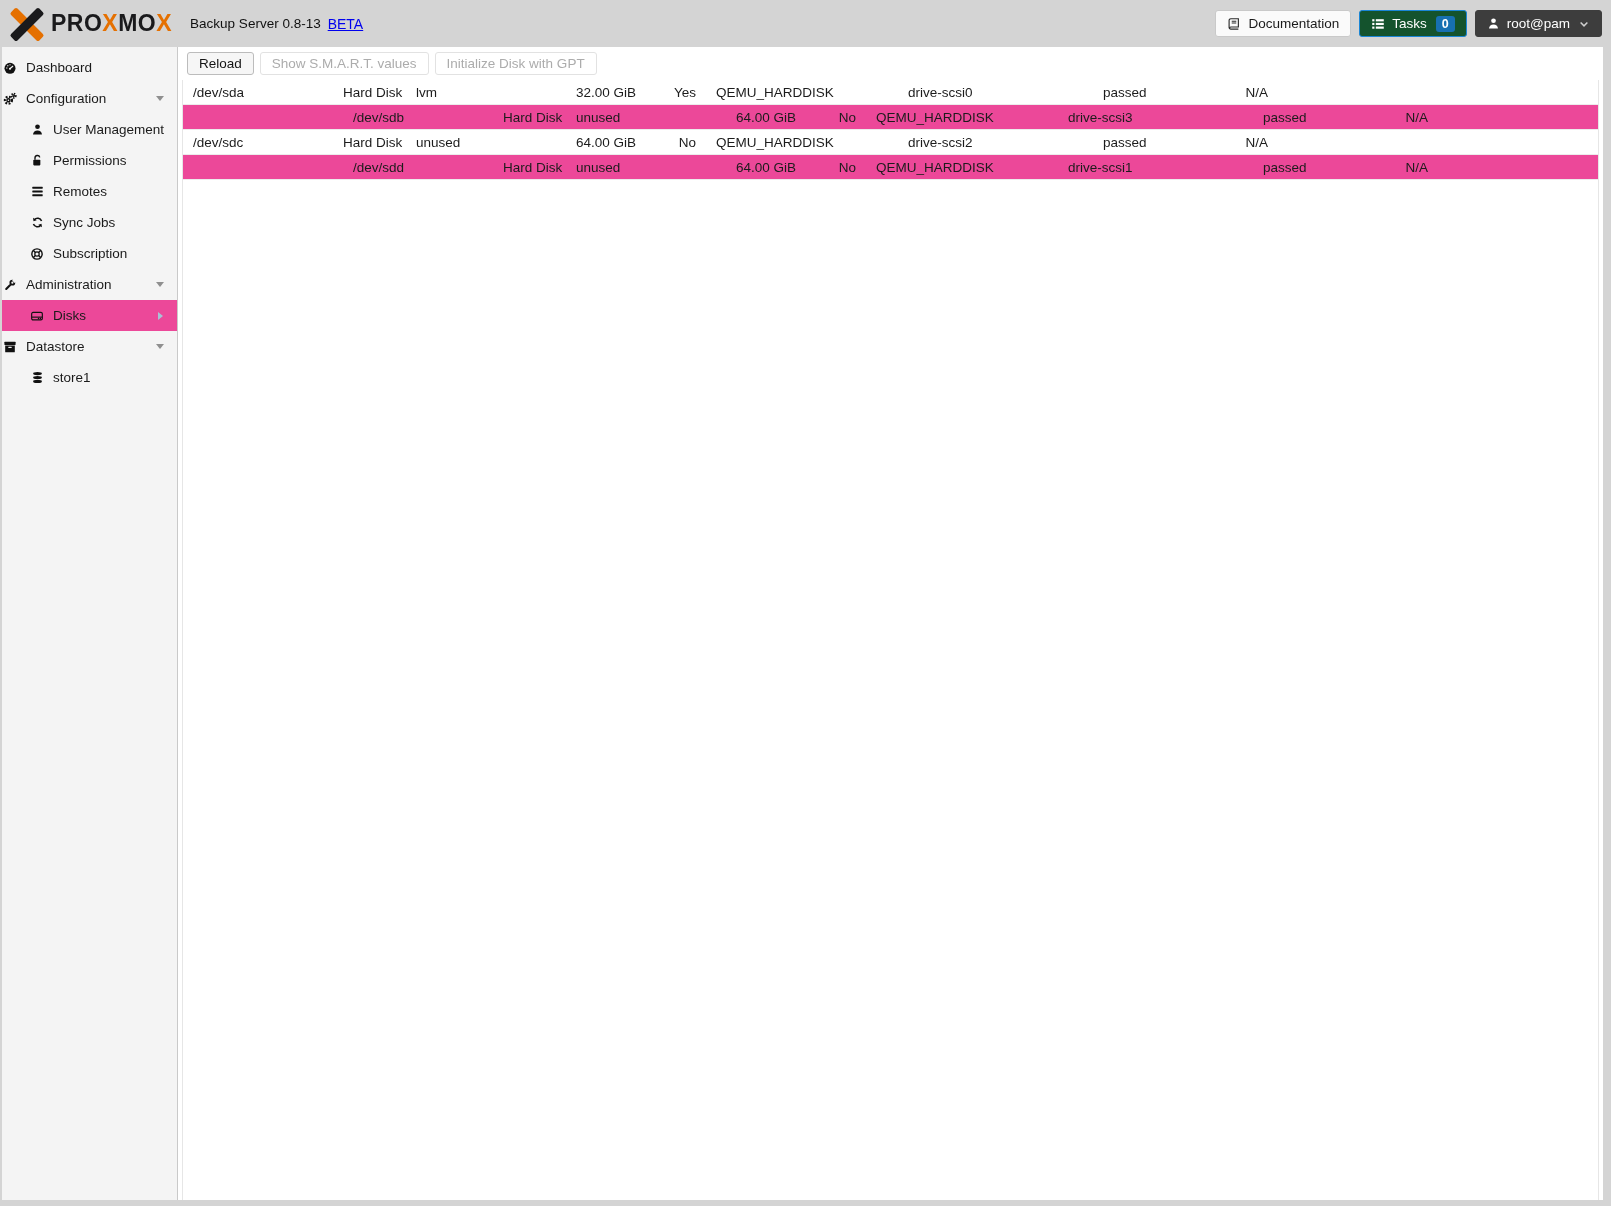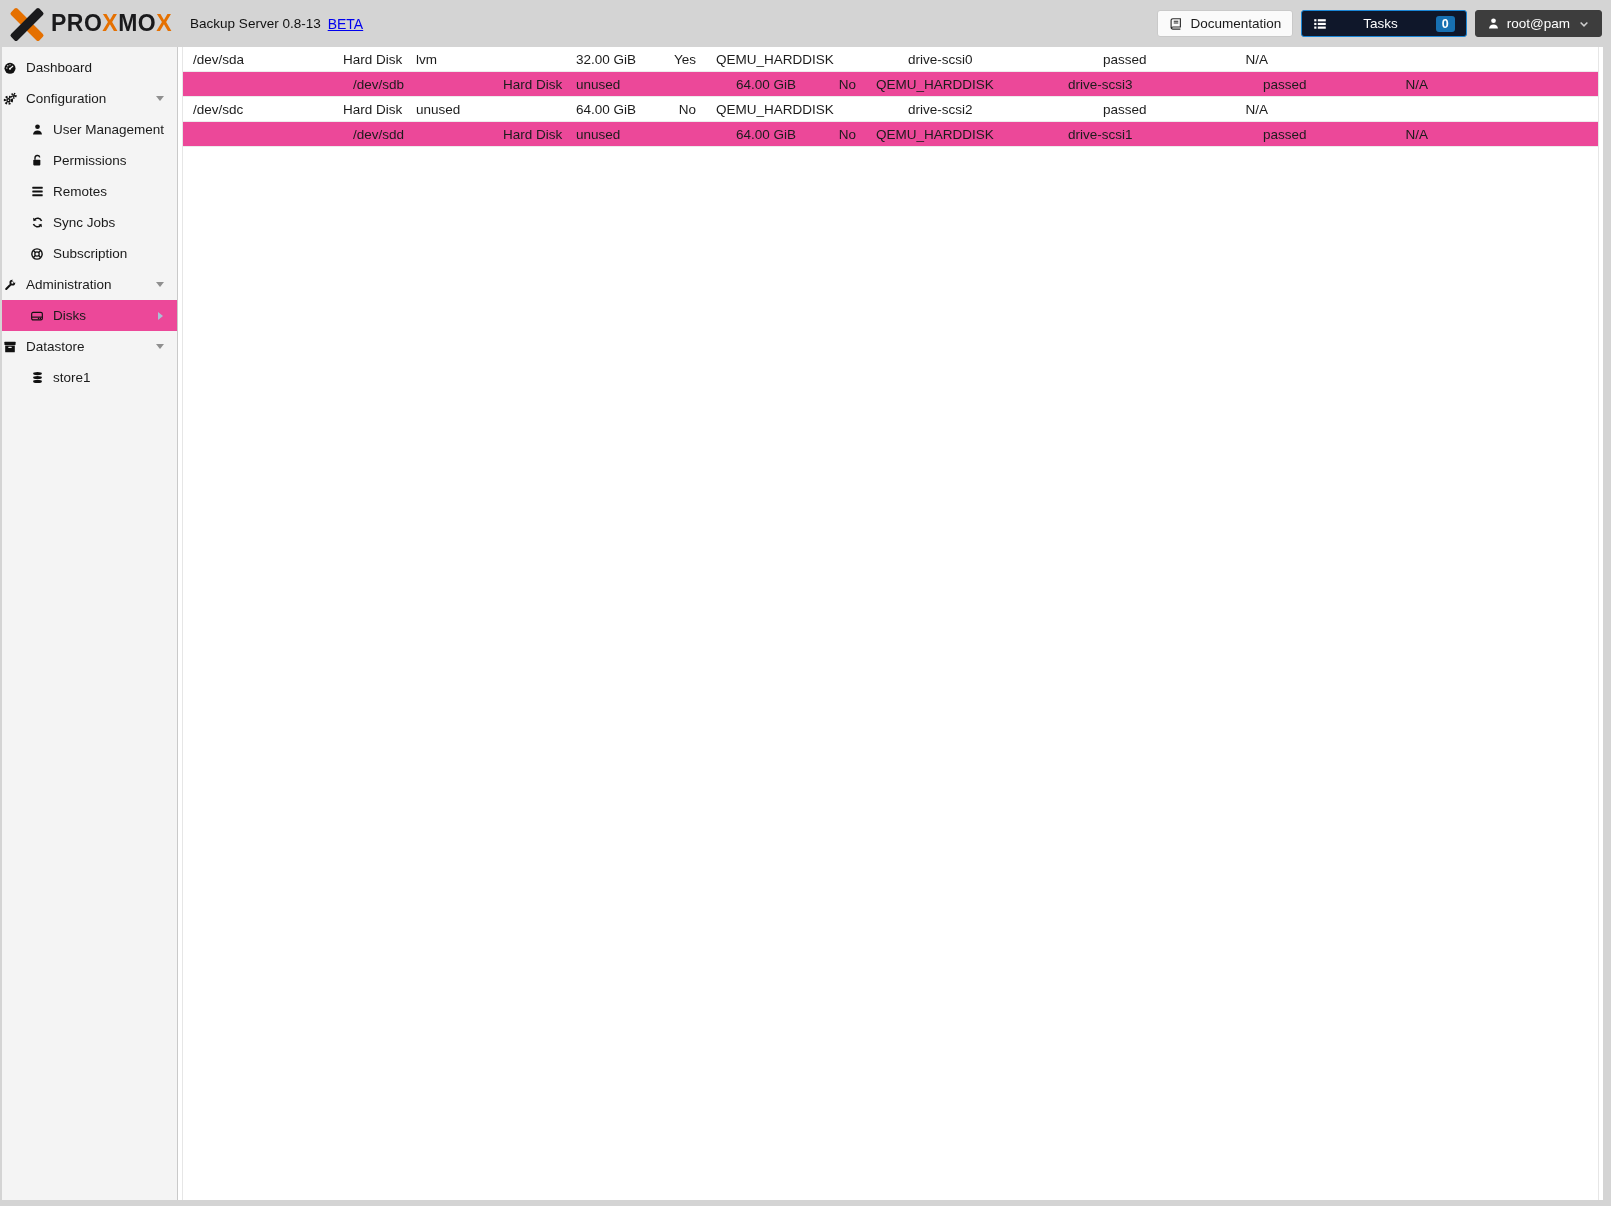--- a/index.html
+++ b/index.html
@@ -22,21 +22,21 @@
   .logo-x .bar.dark { background:#1a1a1c; transform:rotate(-45deg); }
   .logo-text { font-weight:bold; font-size:23px; letter-spacing:0.5px; color:#1a1a1c; }
   .logo-text .ox { color:#e57000; }
   .product-title { font-size:13.5px; color:#111; }
   .beta-link { margin-left:7px; font-size:14px; color:#0000ee; text-decoration:underline; cursor:pointer; }
   .topbar-spacer { flex:1; }
   .tb-btn { display:inline-flex; align-items:center; height:27px; padding:0 11px; border-radius:3px;
             font-size:13.5px; cursor:pointer; border:1px solid transparent; margin-left:8px; white-space:nowrap; }
   .tb-btn .bicon { display:inline-flex; margin-right:7px; }
   .tb-btn.light { background:#fafafa; border-color:#c9c9c9; color:#1a1a1a; }
-  .tb-btn.blue  { background:#0f172a; border-color:#1a86d6; color:#fff;gap:29px; }
+  .tb-btn.blue  { background:#14532d; border-color:#1a86d6; color:#fff; }
   .tb-btn.dark  { background:#3d3d3d; border-color:#3d3d3d; color:#fff; }
   .tasks-badge { margin-left:9px; background:#1770b2; border-radius:3px; padding:1px 6px; font-weight:bold; font-size:12.5px; }
   .chev-down { margin-left:8px; display:inline-flex; }
 
   
   .content { flex:1; display:flex; margin:0 8px 6px 2px; min-height:0; }
 
   
   .sidebar { width:176px; flex:none; background:#f4f4f4; border-right:1px solid #c9c9c9; padding-top:5px; }
   .nav-item { height:31px; display:flex; align-items:center; padding-left:0; cursor:pointer; color:#1a1a1a; position:relative; }
@@ -274,20 +274,25 @@
               <ellipse cx="8" cy="8" rx="5.4" ry="1.9"></ellipse>
               <ellipse cx="8" cy="12.8" rx="5.4" ry="1.9"></ellipse>
             </svg>
         </span>
         <span class="nlabel">store1</span>
       </div>
     </nav>
 
     <main class="main">
 
+      <div class="toolbar">
+        <button class="t-btn">Reload</button>
+        <button class="t-btn disabled" aria-disabled="true">Show S.M.A.R.T. values</button>
+        <button class="t-btn disabled" aria-disabled="true">Initialize Disk with GPT</button>
+      </div>
 
       <div class="grid">
         <div class="grid-body" id="grid-body">
             <div class="grid-row">
               <div class="cell w-device">/dev/sda</div>
               <div class="cell w-type">Hard Disk</div>
               <div class="cell w-usage">lvm</div>
               <div class="cell w-size right">32.00 GiB</div>
               <div class="cell w-gpt right">Yes</div>
               <div class="cell w-model">QEMU_HARDDISK</div>

